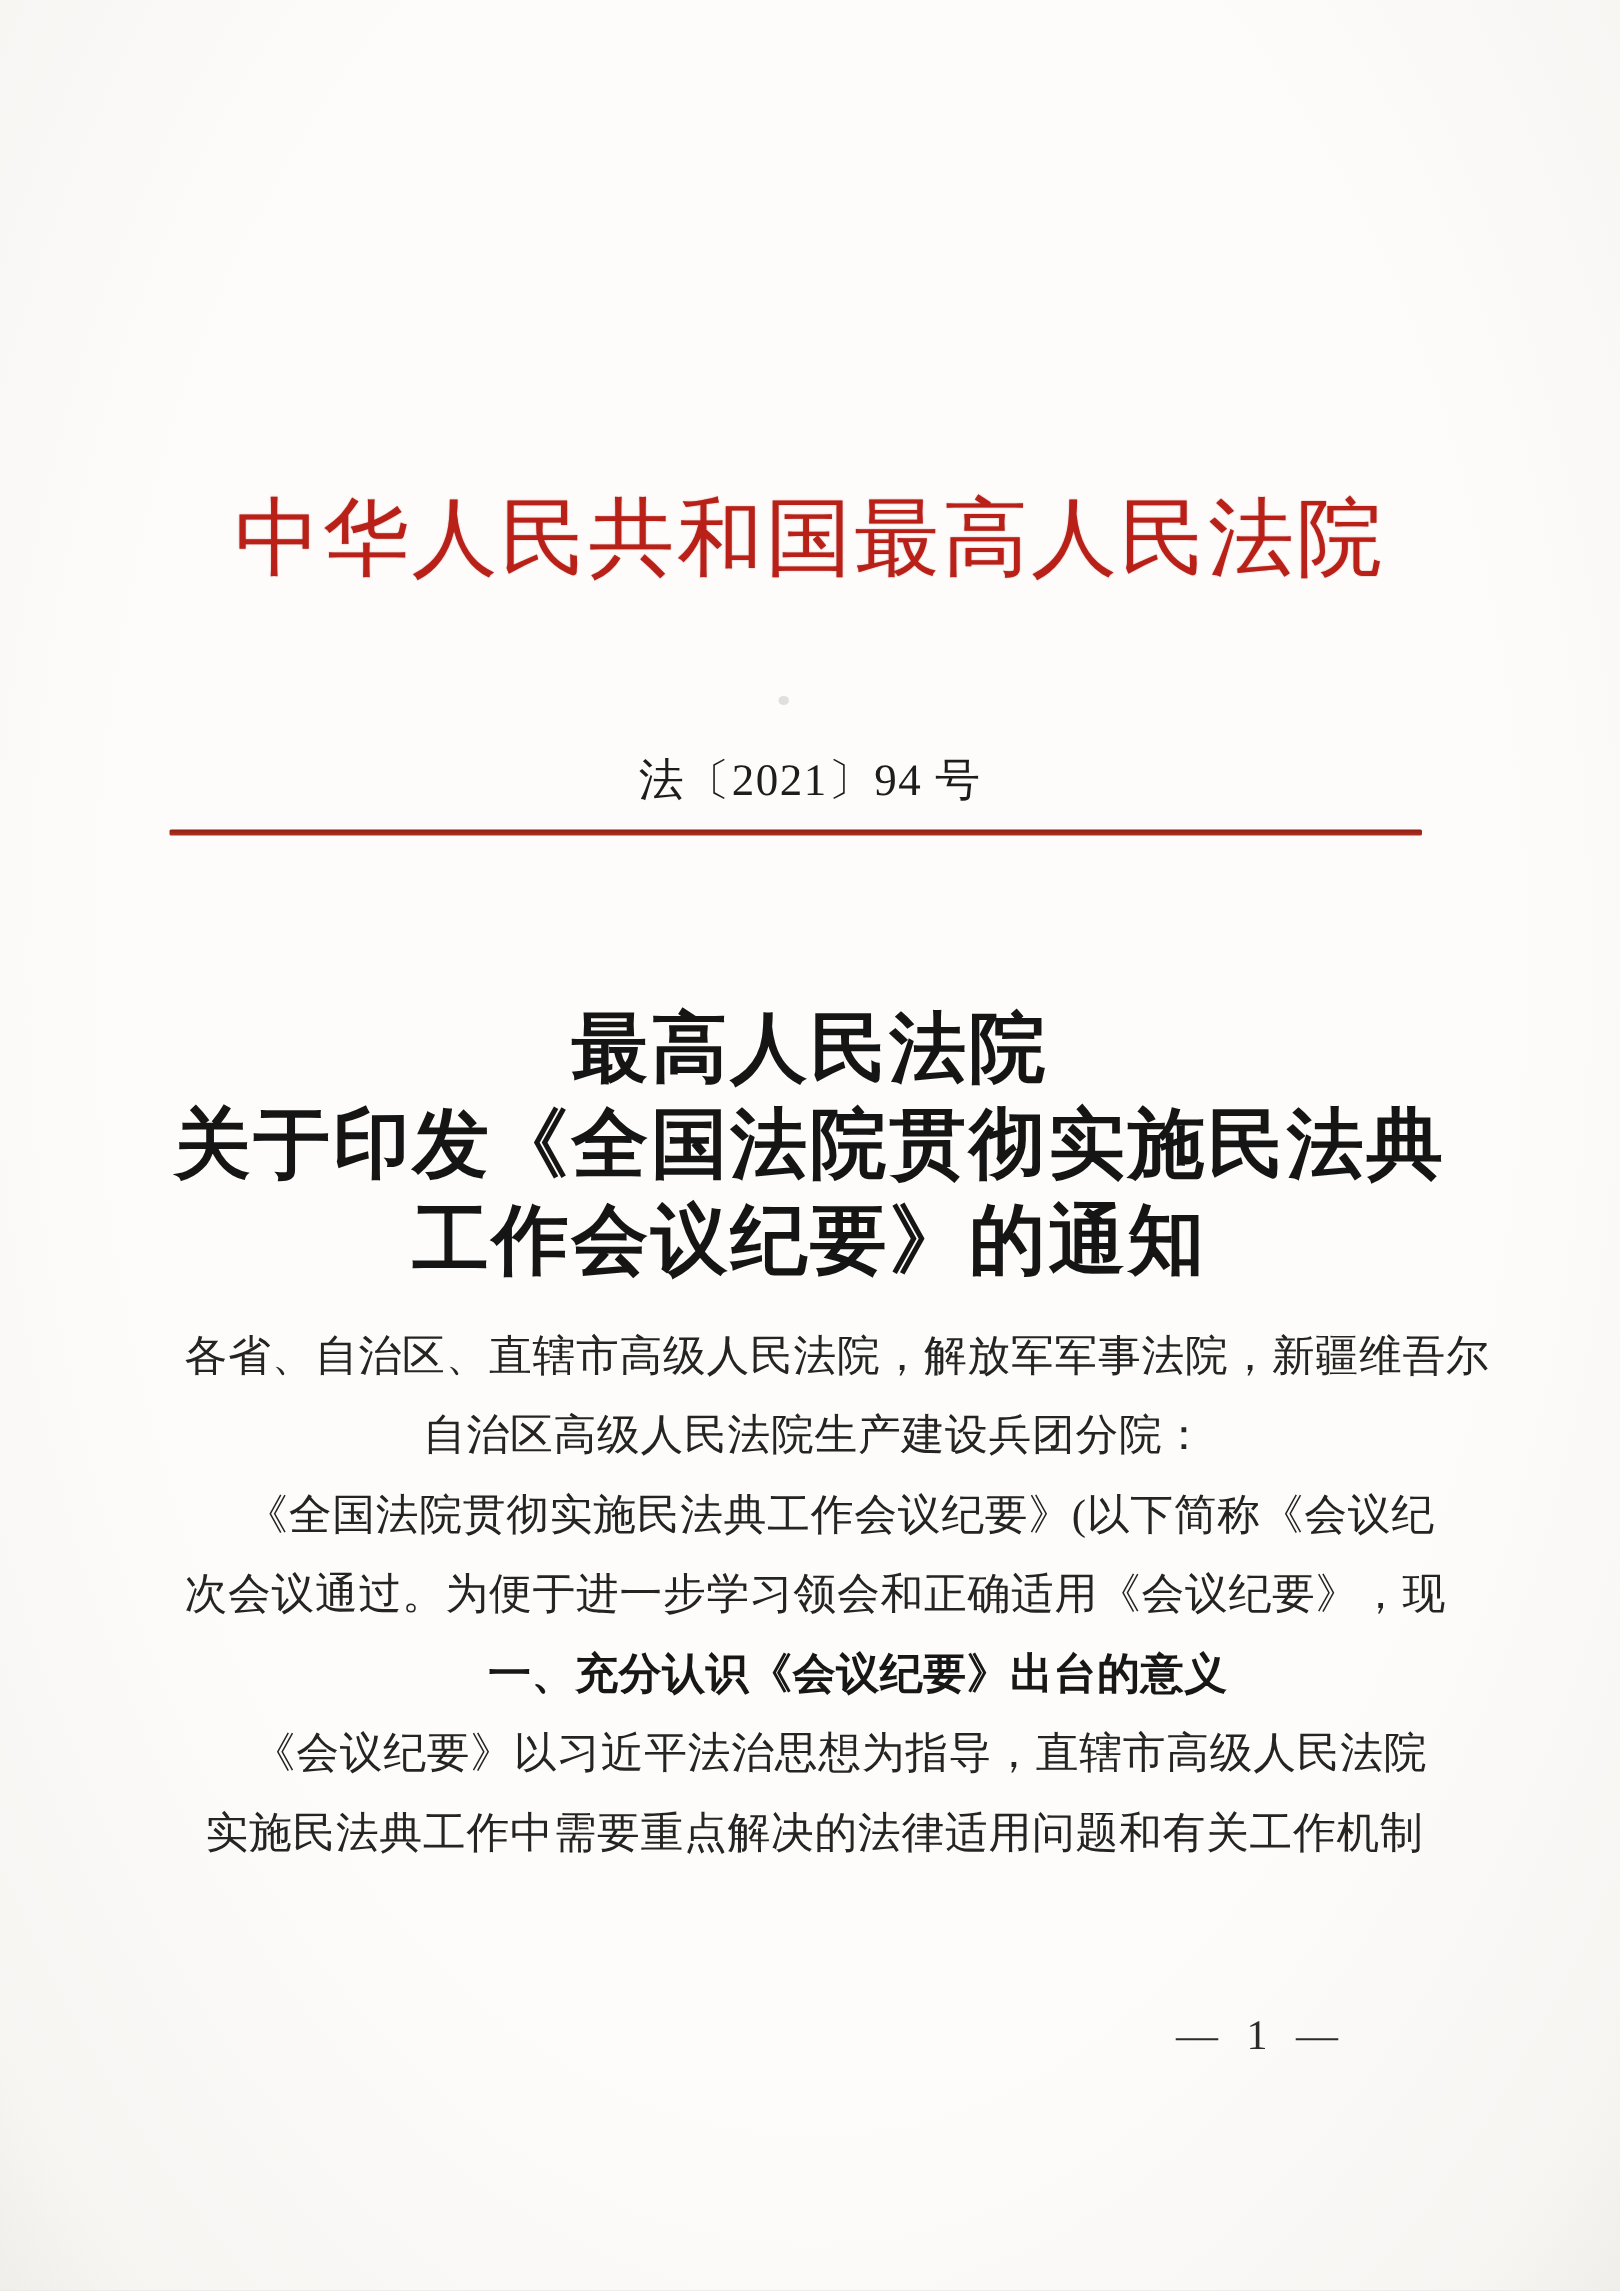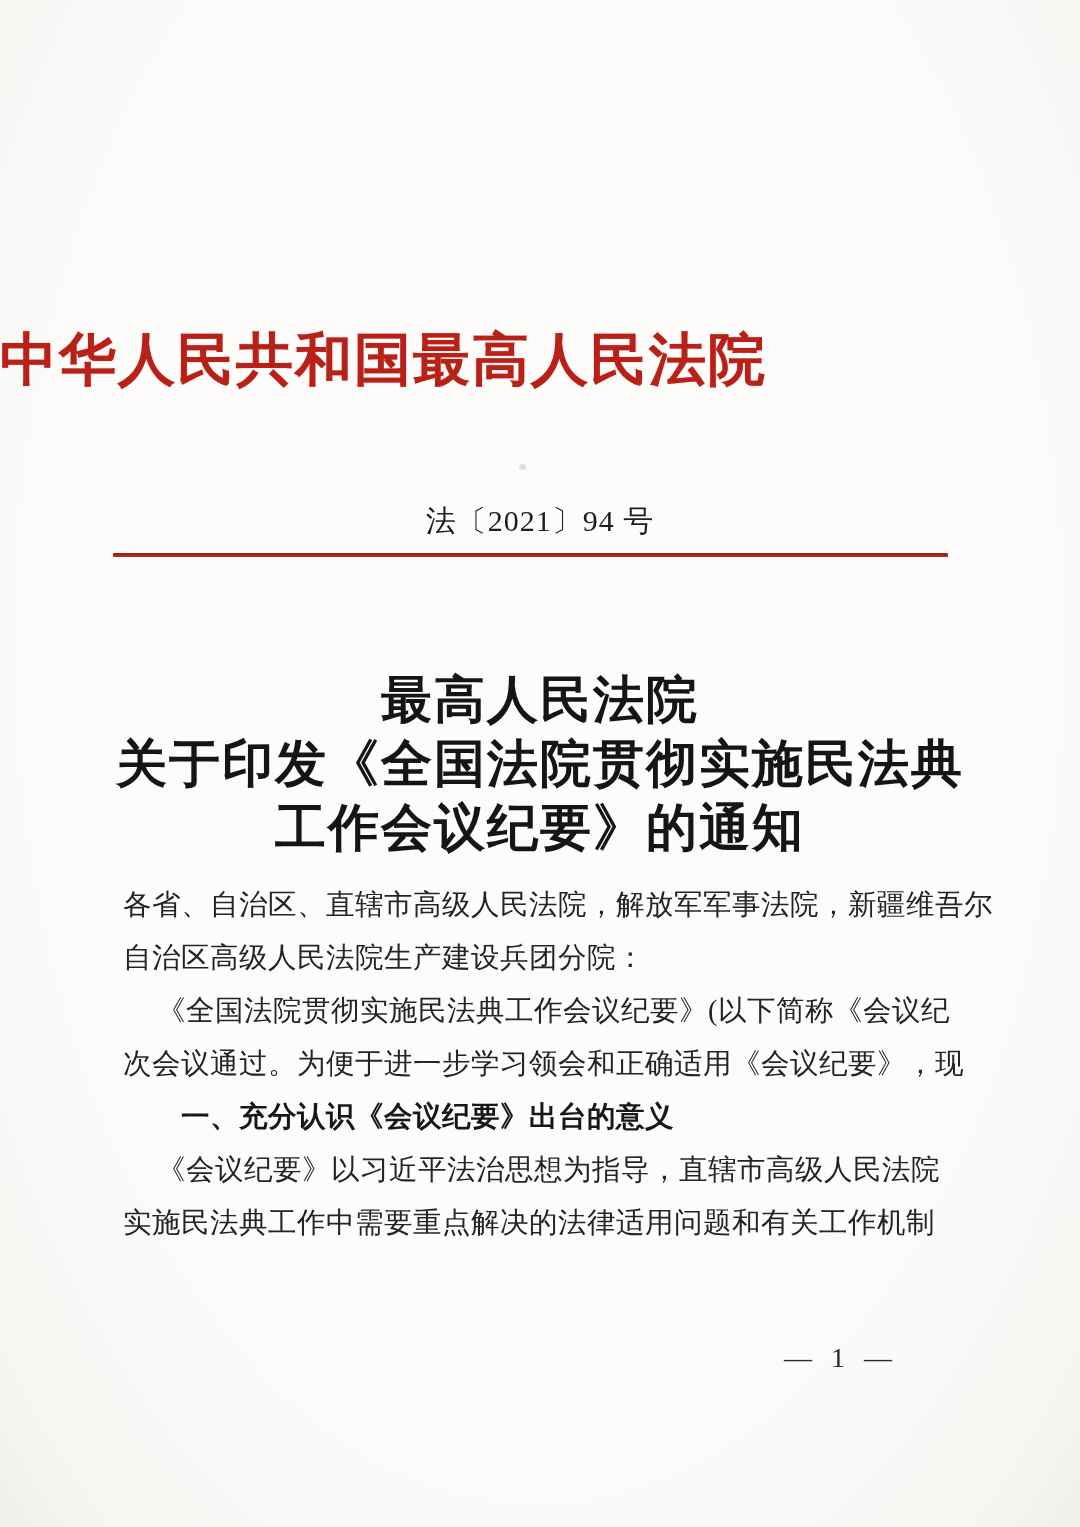--- a/index.html
+++ b/index.html
@@ -18,23 +18,24 @@
     font-family: "Liberation Serif", "DejaVu Serif", serif;
     color: #222;
   }
 
   
   .letterhead {
     position: absolute;
     top: 318px;
     left: 0;
     width: 100%;
+    text-align: center;
     font-size: 57px;
     line-height: 84px;
-    font-weight: 700;
+    font-weight: 400;
     letter-spacing: 2px;
     color: #b82018;
     text-shadow: 0 0 1px rgba(150, 20, 15, 0.55);
     font-family: "Liberation Serif", "DejaVu Serif", serif;
   }
 
   
   .doc-no {
     position: absolute;
     top: 498px;
@@ -78,20 +79,21 @@
     top: 878px;
     left: 123px;
     width: 840px;
     font-size: 28.5px;
     line-height: 53px;
     letter-spacing: 0.5px;
     color: #242424;
   }
   .body-line {
     white-space: nowrap;
+    text-align: center;
   }
   .indent-quote { text-indent: 34px; }
   .indent-full  { text-indent: 58px; }
   .section-heading {
     font-weight: 700;
     font-family: "Liberation Sans", "DejaVu Sans", sans-serif;
     letter-spacing: 0.5px;
     color: #171717;
   }
 

